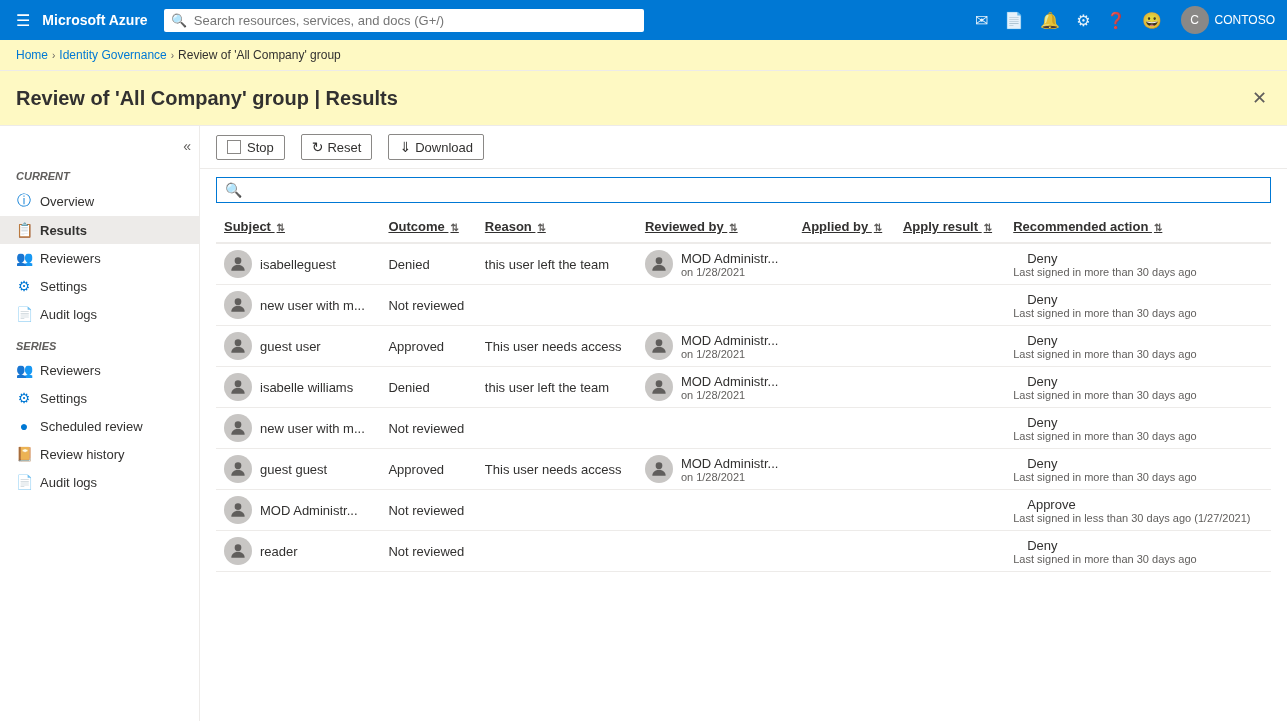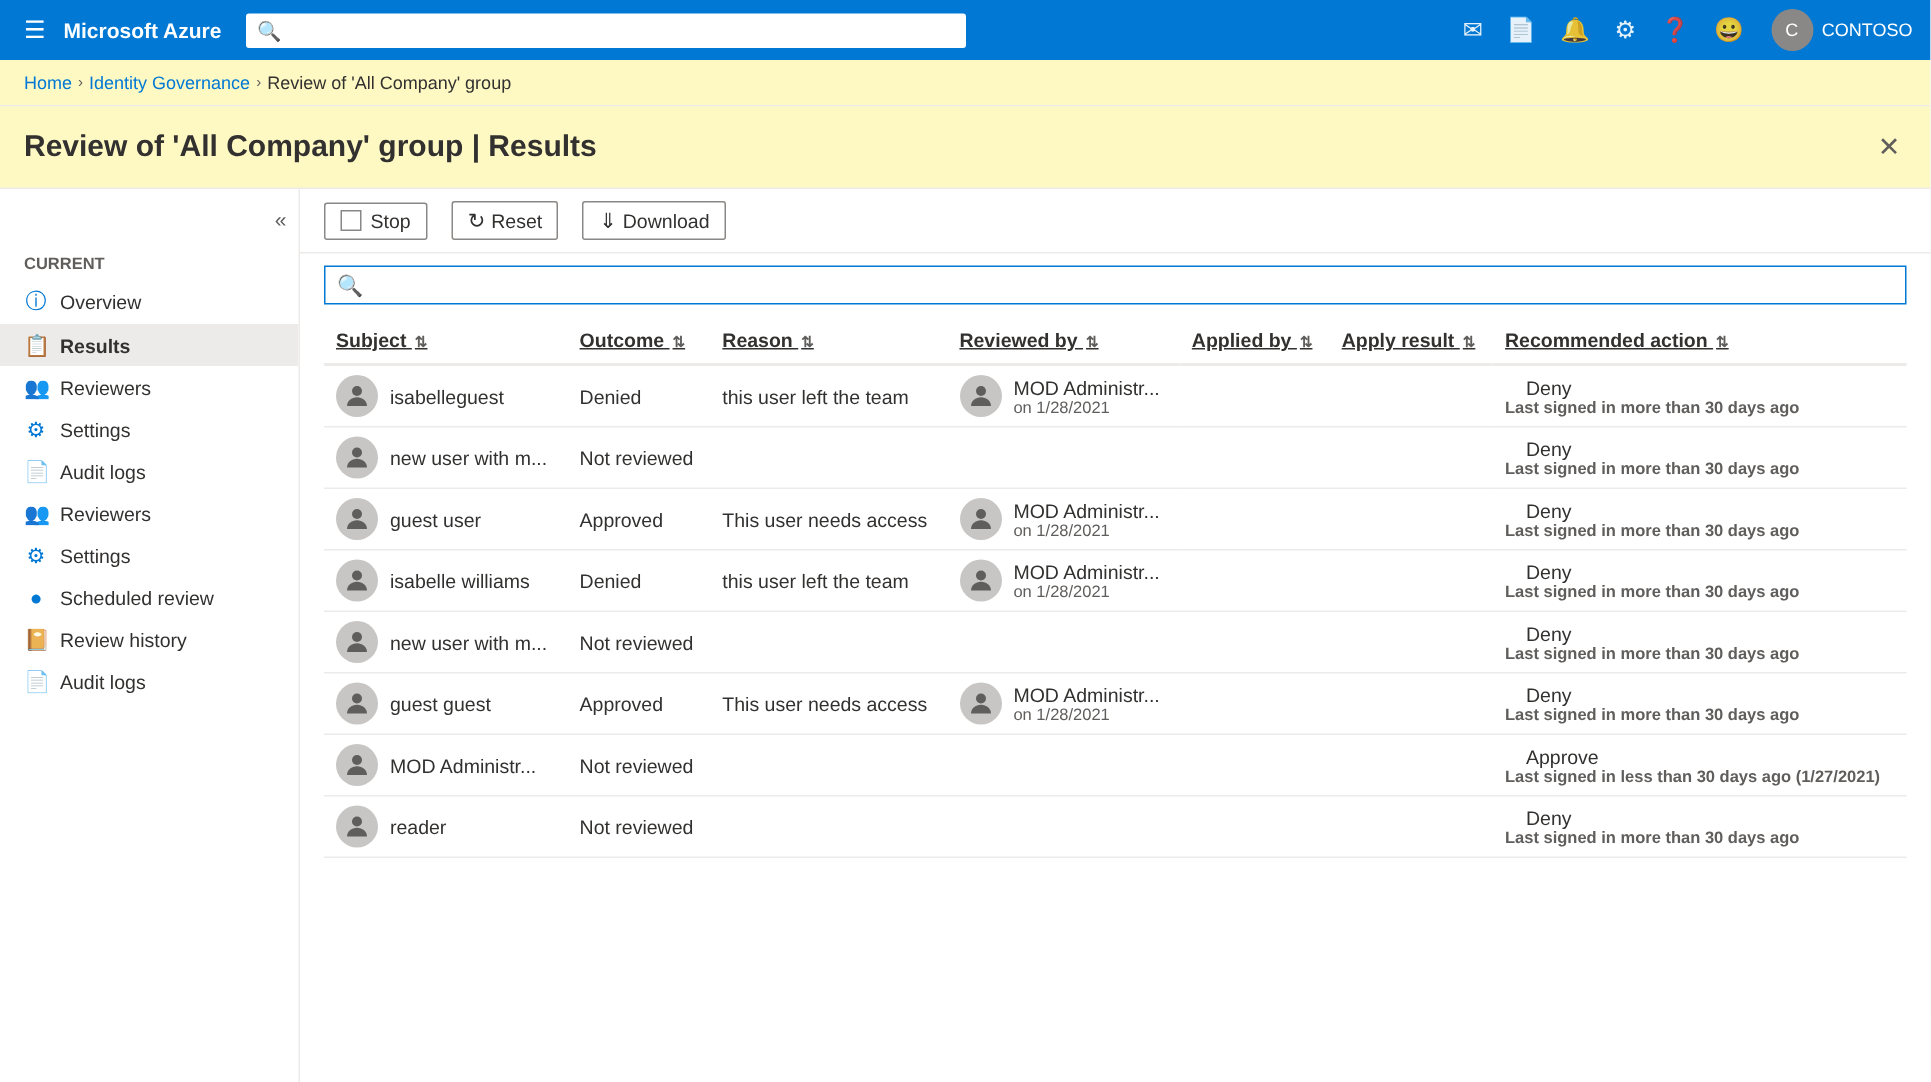--- a/index.html
+++ b/index.html
@@ -33,21 +33,21 @@
     .page-header { background: #fef9c3; padding: 12px 16px 0 16px; display: flex; align-items: center; border-bottom: 1px solid #edebe9; }
     .page-title { font-size: 20px; font-weight: 600; color: #323130; flex: 1; padding-bottom: 12px; }
     .page-close { font-size: 18px; color: #605e5c; cursor: pointer; padding: 4px; margin-bottom: 12px; }
 
     
     .layout { display: flex; height: calc(100vh - 40px - 33px - 46px); background: #f3f2f1; }
 
     
     .sidebar { width: 200px; background: white; border-right: 1px solid #edebe9; padding: 8px 0; overflow-y: auto; flex-shrink: 0; }
     .sidebar-collapse { text-align: right; padding: 4px 8px; color: #605e5c; cursor: pointer; font-size: 14px; }
-    .sidebar-section-label { font-size: 11px; font-weight: 600; color: #605e5c; padding: 12px 16px 4px; text-transform: uppercase; }
+    .sidebar-section-label { font-size: 11px; font-weight: 600; color: #605e5c; padding: 12px 16px 4px; text-transform: uppercase; font-style: italic; }
     .sidebar-item {
       display: flex; align-items: center; gap: 8px; padding: 6px 16px; cursor: pointer;
       color: #323130; font-size: 13px;
     }
     .sidebar-item.active { background: #edebe9; font-weight: 600; }
     .sidebar-icon { font-size: 14px; color: #0078d4; width: 16px; text-align: center; }
 
     
     .main { flex: 1; overflow: auto; background: white; padding: 0; }
 
@@ -85,30 +85,31 @@
     .user-avatar { width: 28px; height: 28px; border-radius: 50%; background: #c8c6c4; display: flex; align-items: center; justify-content: center; flex-shrink: 0; }
     .user-avatar svg { width: 20px; height: 20px; fill: #605e5c; }
 
     .reviewed-cell { display: flex; align-items: center; gap: 8px; }
     .reviewed-info { display: flex; flex-direction: column; }
     .reviewed-name { font-size: 13px; }
     .reviewed-date { font-size: 11px; color: #605e5c; }
 
     .recommended-cell { display: flex; flex-direction: column; }
     .recommended-action { font-size: 13px; font-weight: 500; margin-left: 14px; }
-    .recommended-sub { font-size: 11px; color: #605e5c; font-weight: bold; }
+    .recommended-sub { font-size: 11px; color: #605e5c; }
   </style>
 </head>
 <body>
 
 <div class="topnav">
   <span class="topnav-hamburger">☰</span>
   <span class="topnav-logo">Microsoft Azure</span>
   <div class="topnav-search">
     <span style="color:#605e5c;">🔍</span>
+    <input type="text" placeholder="Search resources, services, and docs (G+/)" style="">
   </div>
   <div class="topnav-icons">
     <span class="topnav-icon">✉</span>
     <span class="topnav-icon">📄</span>
     <span class="topnav-icon">🔔</span>
     <span class="topnav-icon">⚙</span>
     <span class="topnav-icon">❓</span>
     <span class="topnav-icon">😀</span>
     <div class="topnav-user">
       <div class="topnav-avatar">C</div>
@@ -151,20 +152,21 @@
     </div>
     <div class="sidebar-item">
       <span class="sidebar-icon">⚙</span>
       <span>Settings</span>
     </div>
     <div class="sidebar-item">
       <span class="sidebar-icon">📄</span>
       <span>Audit logs</span>
     </div>
 
+    <div class="sidebar-section-label">Series</div>
 
     <div class="sidebar-item">
       <span class="sidebar-icon">👥</span>
       <span>Reviewers</span>
     </div>
     <div class="sidebar-item">
       <span class="sidebar-icon">⚙</span>
       <span>Settings</span>
     </div>
     <div class="sidebar-item">

